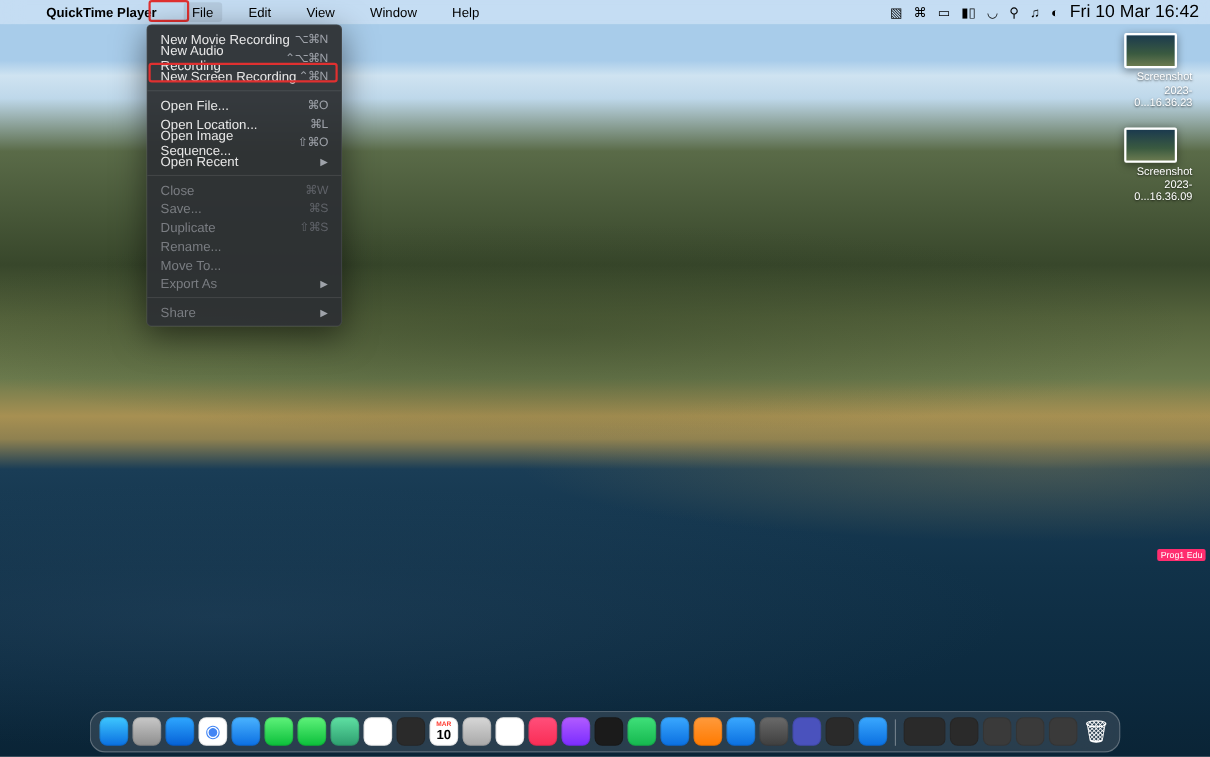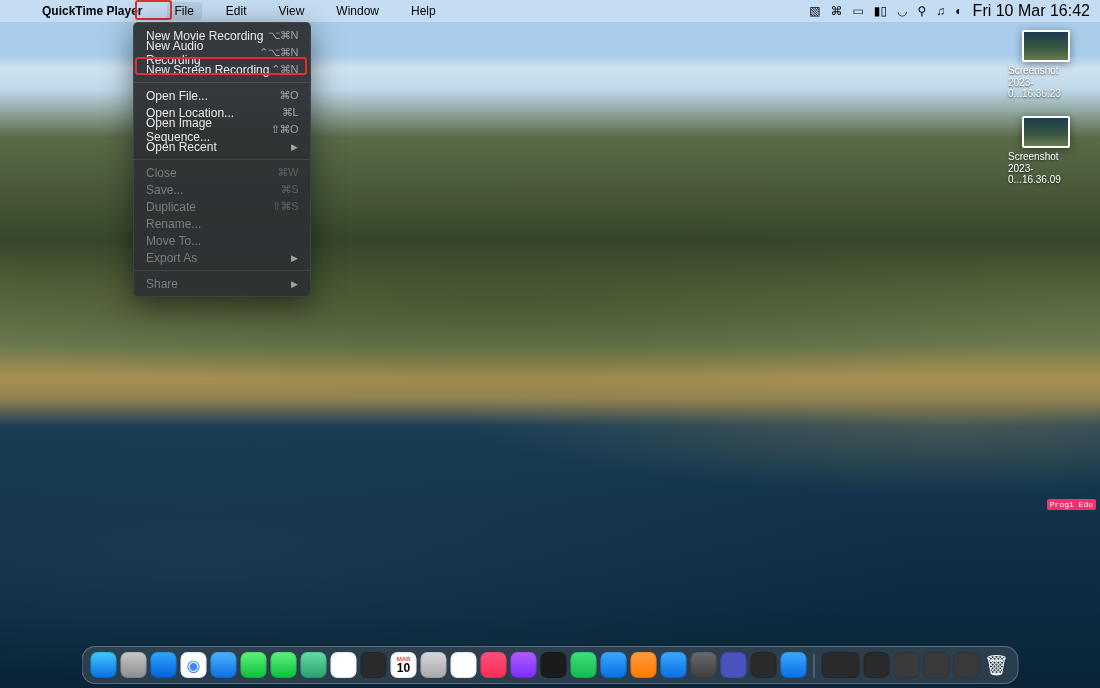--- a/index.html
+++ b/index.html
@@ -68,21 +68,21 @@
   padding: 2px 12px; height: 17px; cursor: default;
 }
 .dd-item.disabled { color: #7a7d82; }
 .dd-item .sc { color: #9fa3aa; font-size: 11px; letter-spacing: -0.5px; }
 .dd-item.disabled .sc { color: #5f6268; }
 .dd-sep { height: 1px; background: rgba(255,255,255,.09); margin: 4px 0; }
 .dd-item .arrow { color: #9fa3aa; font-size: 9px; }
 
 
 .desktop-icon {
-  position: absolute; width: 76px; text-align: left; color: #fff;
+  position: absolute; width: 76px; text-align: right; color: #fff;
   font-size: 10px; text-shadow: 0 1px 2px rgba(0,0,0,.7);
 }
 .desktop-icon .thumb {
   width: 48px; height: 32px; margin: 0 auto 3px;
   background: linear-gradient(#1b3a4e,#3a5a40 60%,#6a7a50);
   border: 2px solid #fff; border-radius: 2px;
   box-shadow: 0 2px 8px rgba(0,0,0,.4);
 }
 .desktop-icon .label { line-height: 1.15; }
 .di1 { top: 30px; right: 16px; }
@@ -105,21 +105,21 @@
   font-size: 14px; color: #fff;
   box-shadow: inset 0 0 0 1px rgba(0,0,0,.1);
 }
 .dock-sep { width: 1px; height: 24px; background: rgba(255,255,255,.35); margin: 0 3px; }
 .dock-icon.wide { width: 38px; border-radius: 6px; background: #2a2a2a; font-size: 9px; gap: 2px; }
 
 
 .pink-badge {
   position: absolute; right: 4px; bottom: 178px;
   background: #ff2d6f; color: #fff; font-size: 8px;
-  padding: 1px 3px; border-radius: 2px; font-family: Liberation Mono, monospace;
+  padding: 1px 3px; border-radius: 2px;
 }
 </style>
 </head>
 <body>
 
 <div class="bg-layer"></div>
 
 <div class="menubar">
   <div class="left">
     <span class="apple-logo"></span>

